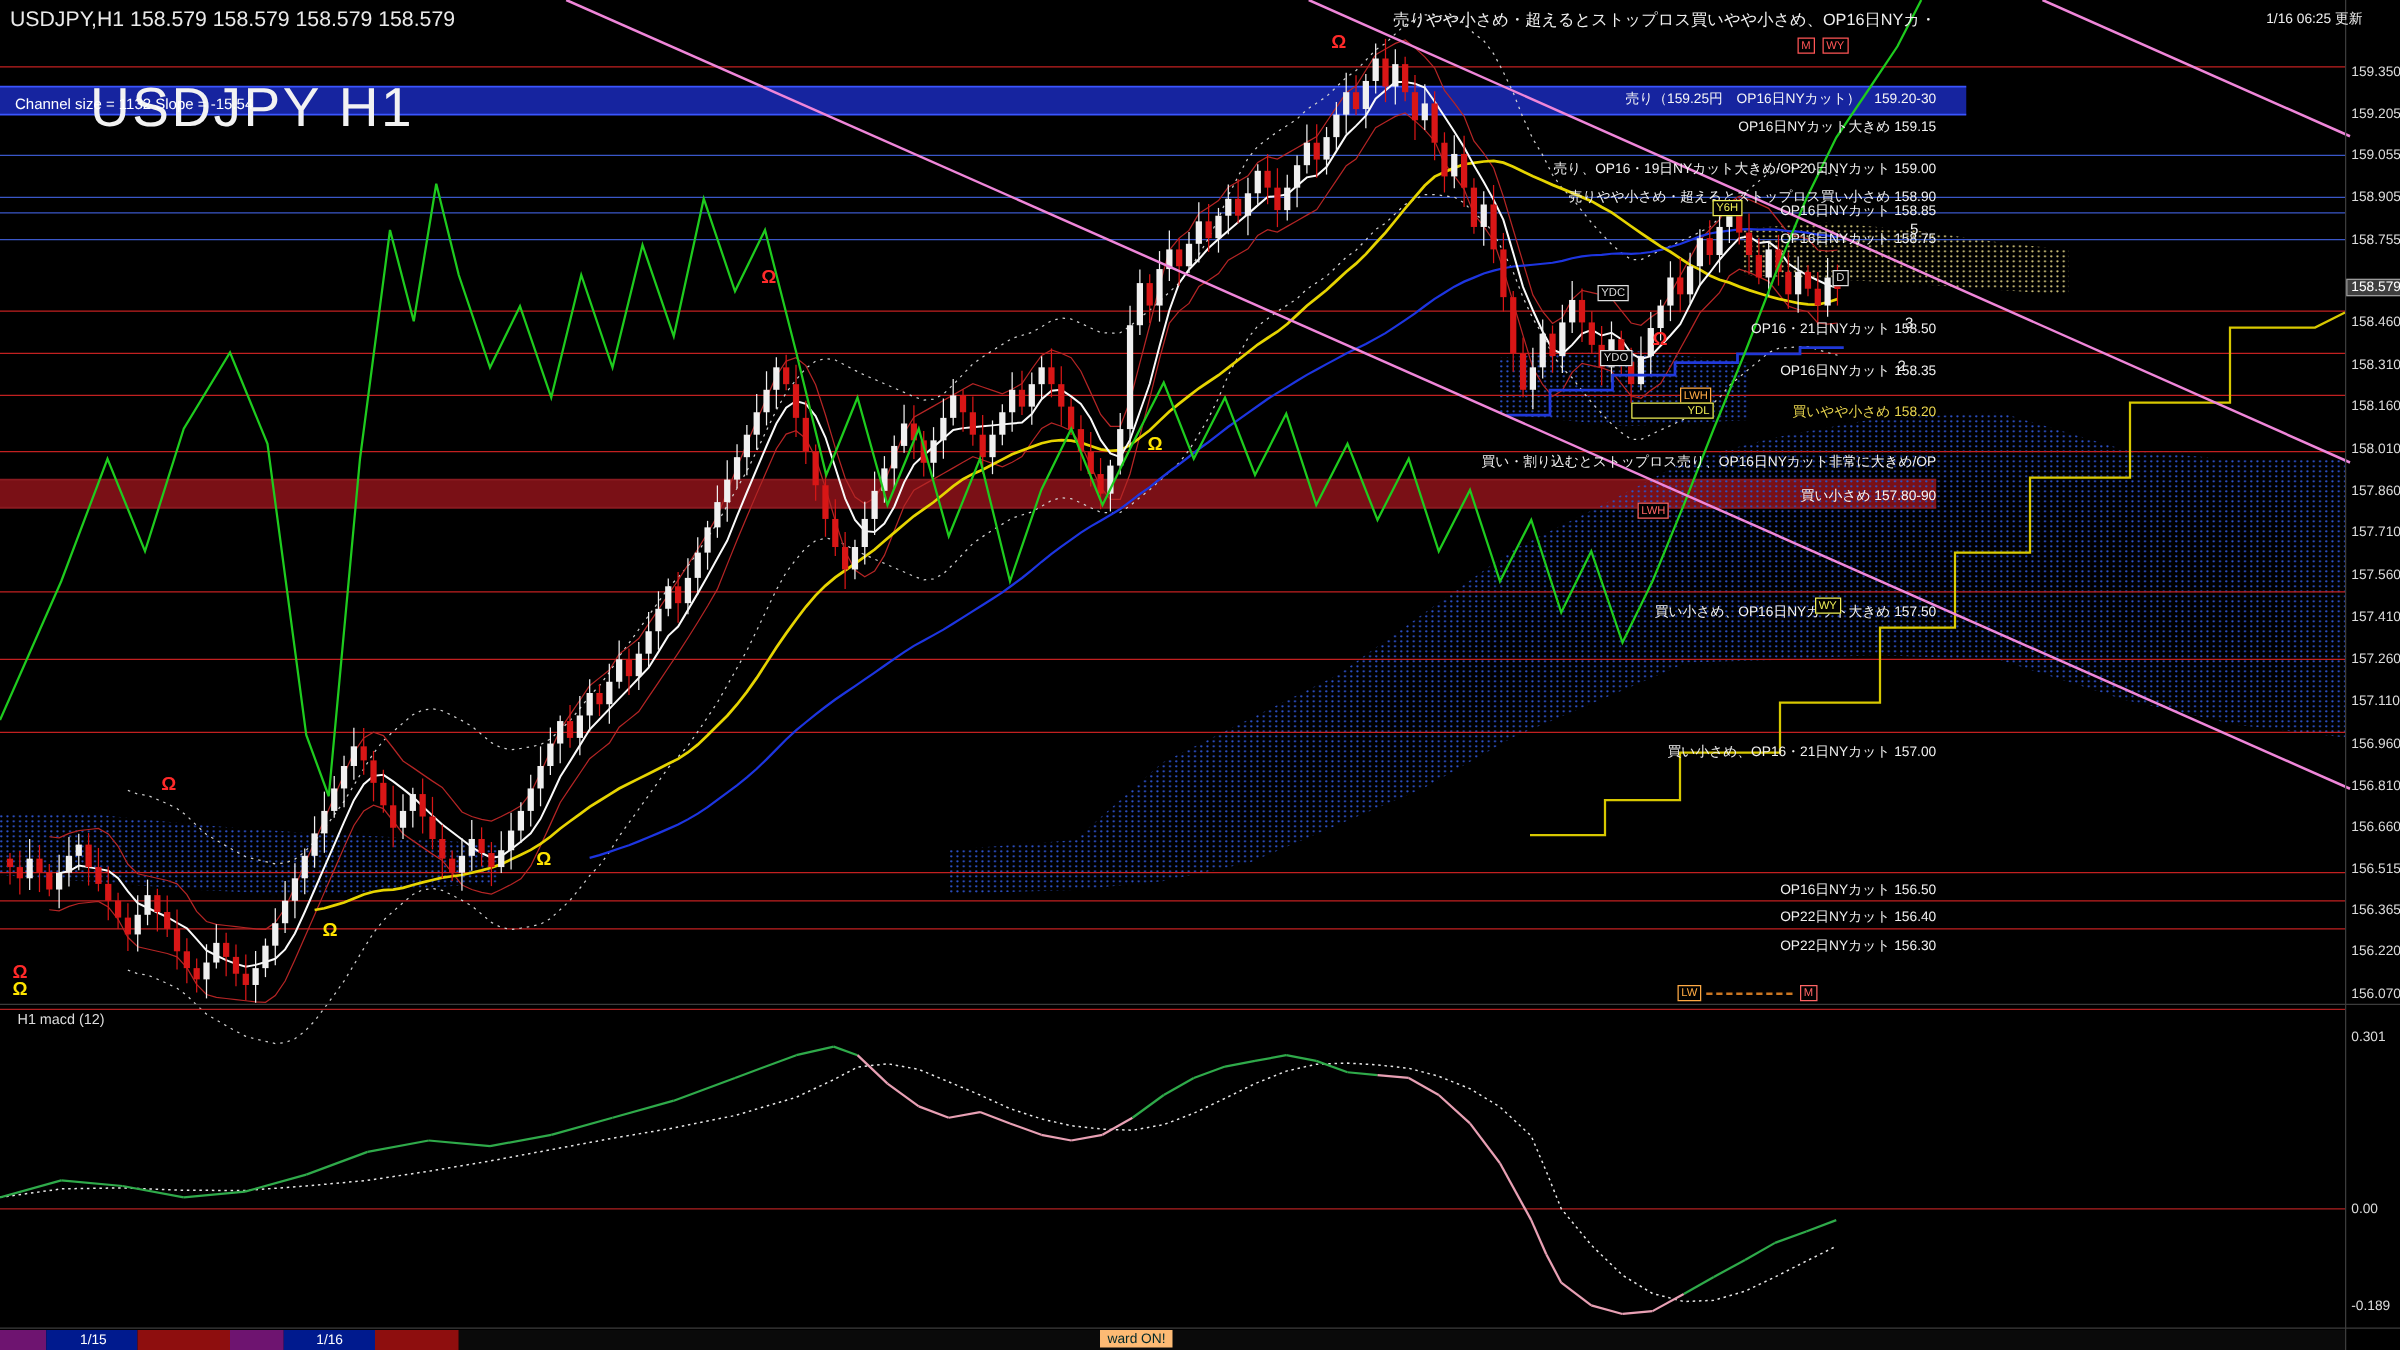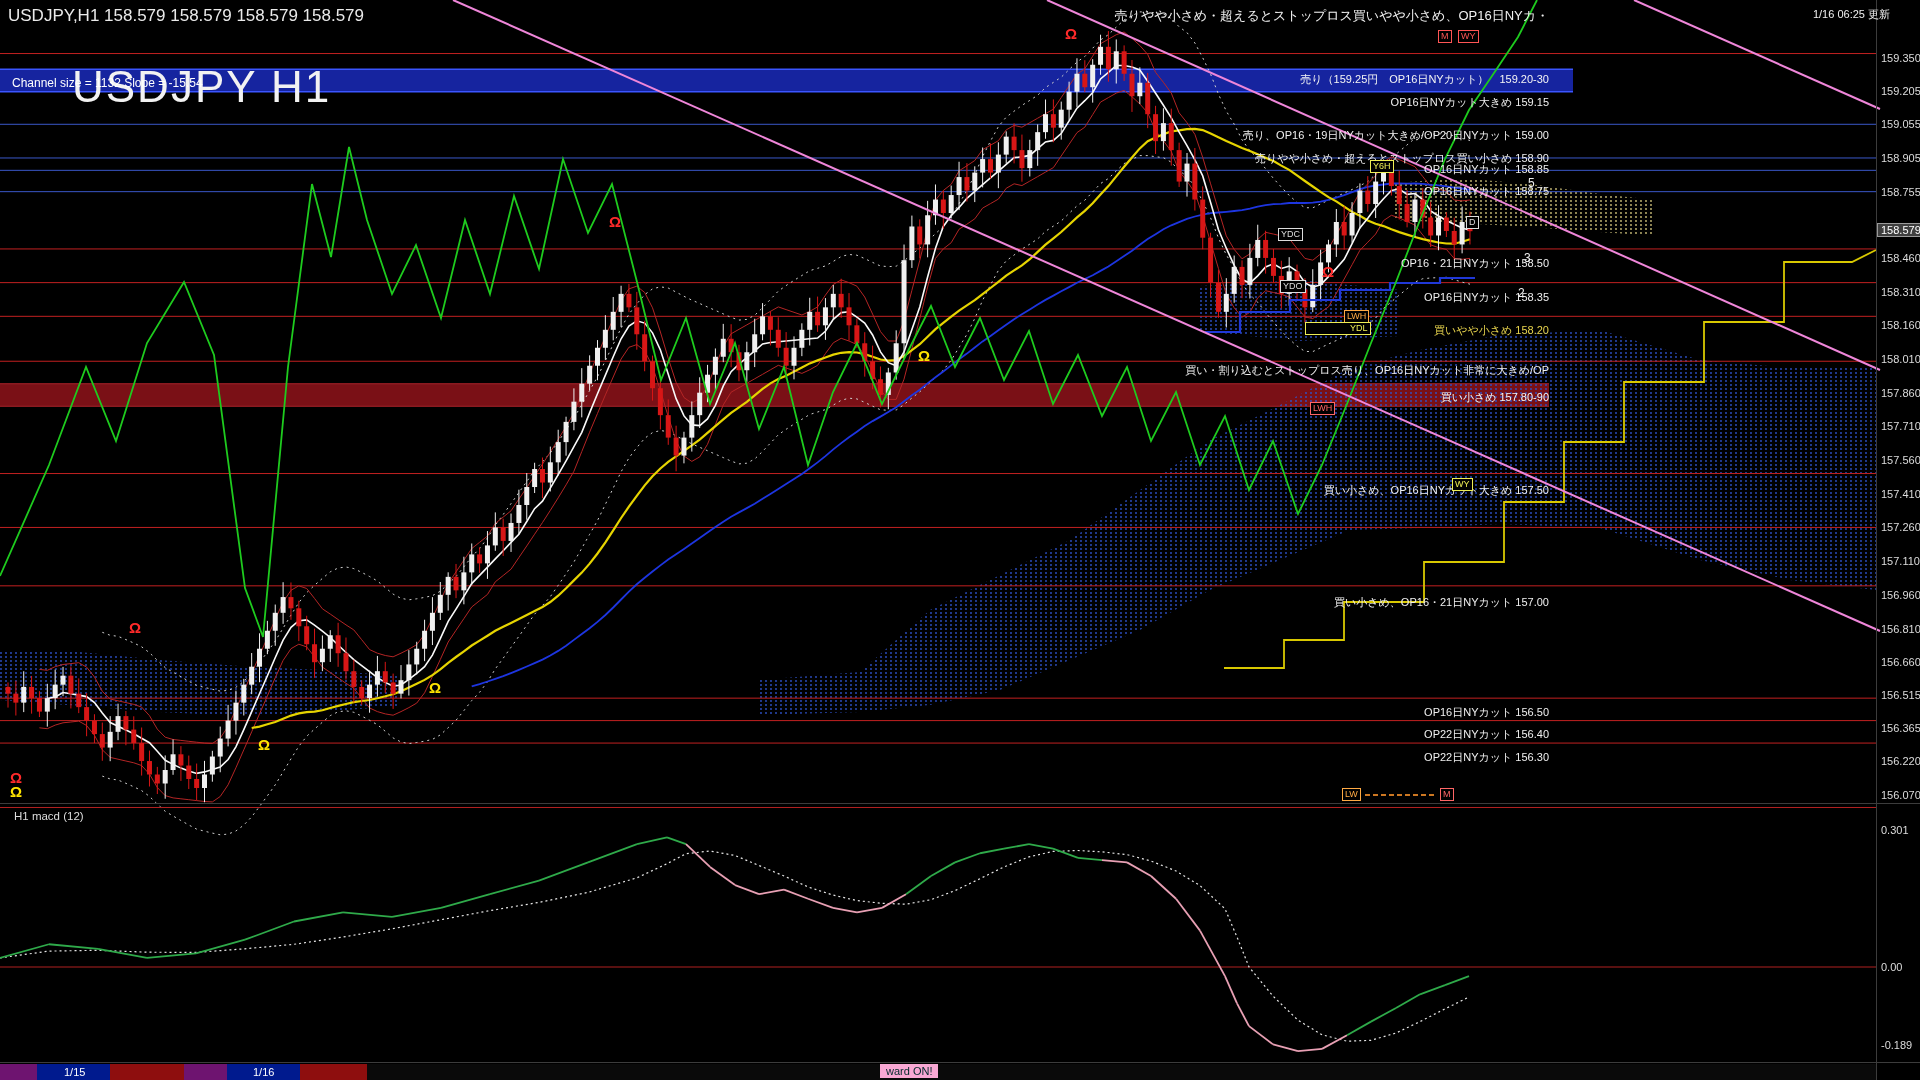--- a/index.html
+++ b/index.html
@@ -5,21 +5,21 @@
   html,body{margin:0;padding:0;width:1920px;height:1080px;background:#000;overflow:hidden;
     font-family:"Liberation Sans",sans-serif;color:#e8e8e8;position:relative}
   .abs{position:absolute}
   #chart-svg{position:absolute;left:0;top:0}
   #quote{left:8px;top:6px;font-size:17px;color:#eaeaea;white-space:nowrap}
   #warning{top:7px;right:371px;font-size:13px;color:#f0f0f0;white-space:nowrap}
   #updated{top:7px;right:30px;font-size:11px;color:#f0f0f0;white-space:nowrap}
   #bigtitle{left:72px;top:62px;font-size:44px;color:#f2f2f2;letter-spacing:2px}
   #channel{left:12px;top:76px;font-size:12px;color:#ffffff}
   #macdlabel{left:14px;top:810px;font-size:11.5px;color:#dddddd}
-  #ward{left:880px;top:1064px;font-size:11px;background:#f9a8d4;color:#00282a;padding:1px 6px}
+  #ward{left:880px;top:1064px;font-size:11px;background:#fdba74;color:#00282a;padding:1px 6px}
   .ann{white-space:nowrap;font-size:11px;text-align:right;line-height:15px}
   .axl{font-size:11px;color:#dcdcdc;white-space:nowrap}
   .chip{font-size:11px;background:#3f3f3f;border:1px solid #9a9a9a;color:#fff;padding:0 3px;white-space:nowrap}
   .mbox{font-size:9px;line-height:11px;padding:0 2px;background:#000;border:1px solid;white-space:nowrap}
   .omega{font-size:15px;font-weight:bold;line-height:14px}
   .digit{font-size:12px;color:#f0f0f0}
   .tlabel{font-size:11px;color:#ffffff}
 </style>
 </head>
 <body>

